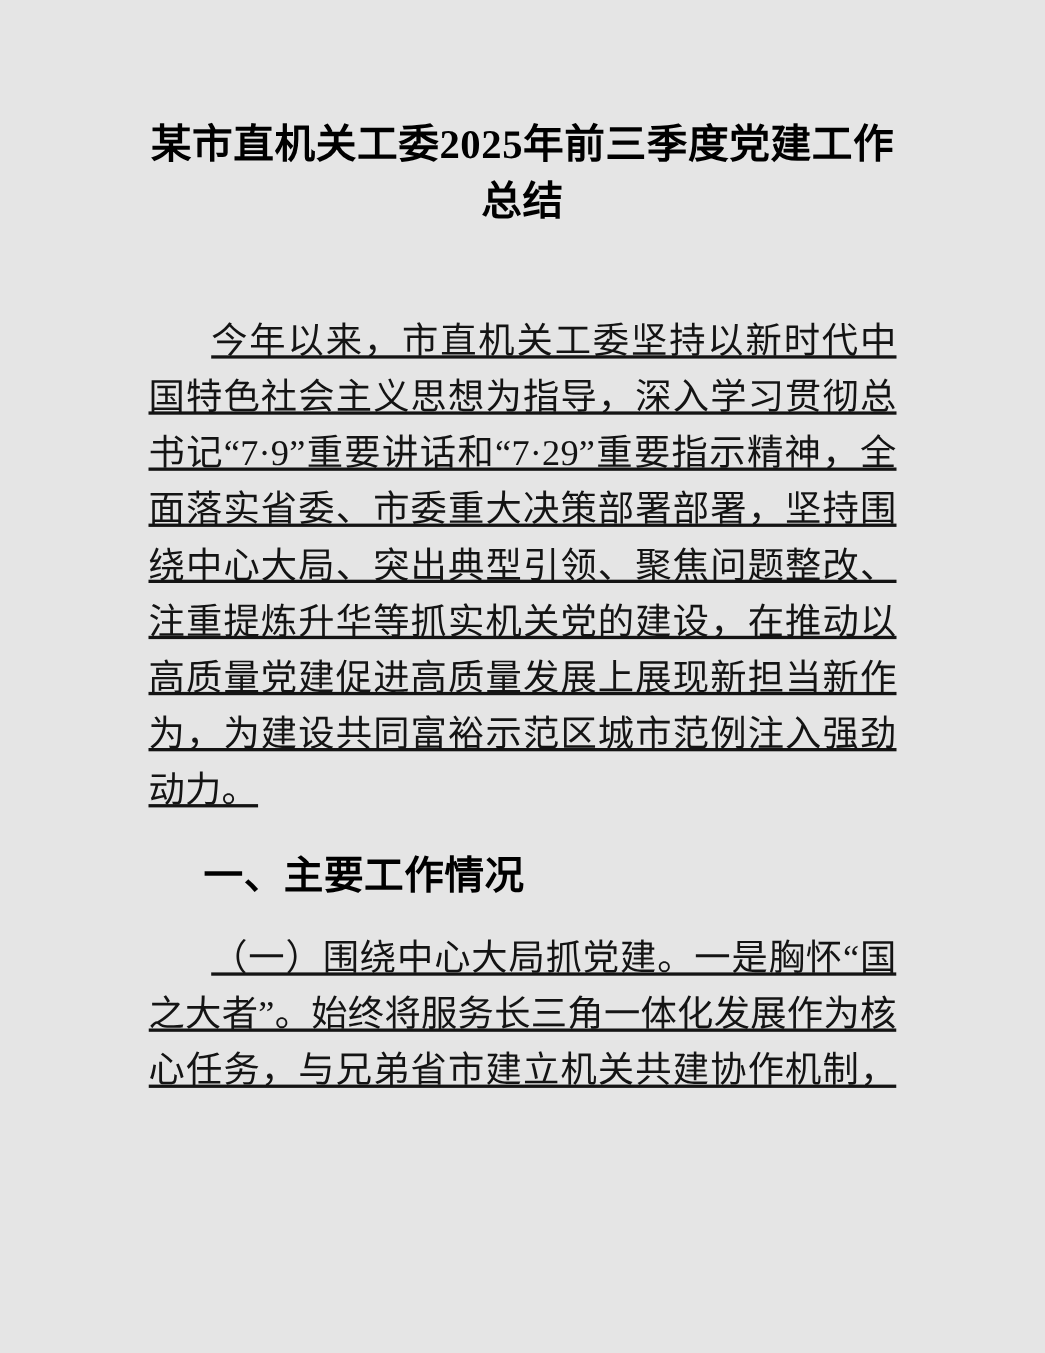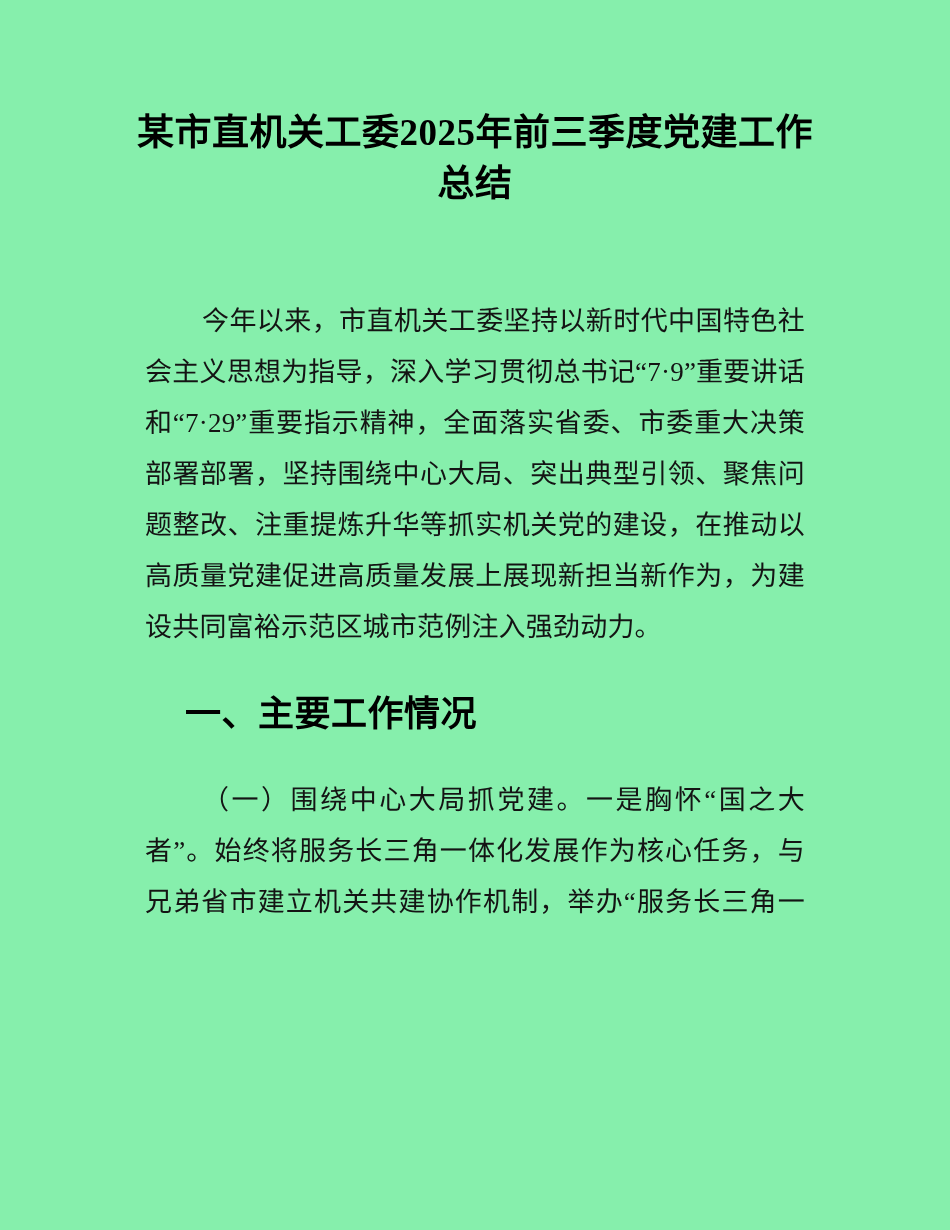--- a/index.html
+++ b/index.html
@@ -6,21 +6,21 @@
   html, body {
     margin: 0;
     padding: 0;
     background: #ffffff;
   }
 
   .page {
     position: relative;
     width: 950px;
     height: 1230px;
-    background: #86efac;
+    background: #e5e5e5;
     overflow: hidden;
     box-sizing: border-box;
   }
 
   
   .content {
     position: absolute;
     left: 135px;
     top: 0;
     width: 680px;
@@ -40,31 +40,32 @@
     padding-top: 107px;
   }
 
   
   .title-gap {
     height: 77px;
   }
 
   
   .body-para {
-    margin: 10px;
+    margin: 0;
     padding: 0;
     font-family: "Liberation Serif", "DejaVu Serif", serif;
-    font-size: 27px;
+    font-size: 33px;
     line-height: 51px;
     color: #141414;
     text-align: justify;
     text-justify: inter-character;
     text-indent: 57px;
     letter-spacing: 0.2px;
     word-break: break-all;
+    text-decoration: underline;
   }
 
   
   .section-heading {
     margin: 0;
     padding: 0;
     font-family: "Liberation Sans", "DejaVu Sans", sans-serif;
     font-weight: bold;
     font-size: 36px;
     line-height: 51px;

